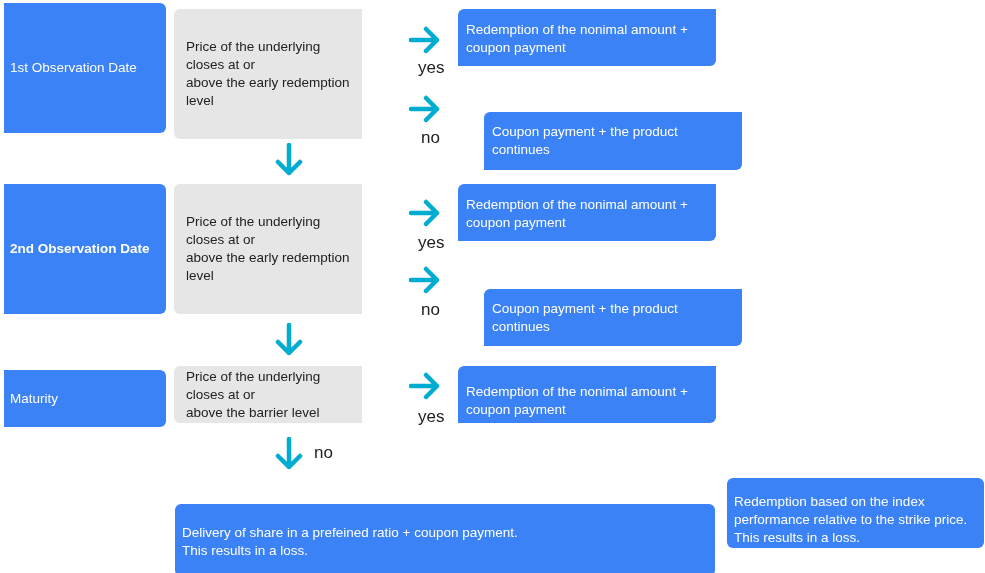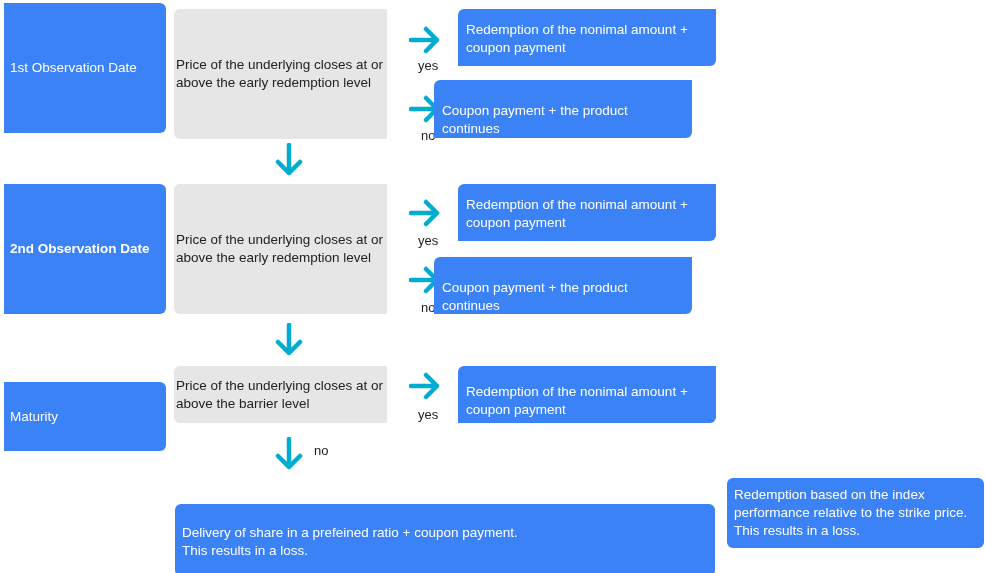--- a/index.html
+++ b/index.html
@@ -3,26 +3,26 @@
 <meta charset="utf-8">
 <style>
   html, body { margin:0; padding:0; background:#ffffff; }
   body { width:985px; height:573px; position:relative; overflow:hidden;
          font-family:"Liberation Sans", "DejaVu Sans", sans-serif; }
   .box { position:absolute; box-sizing:border-box; display:flex; align-items:center;
          font-size:13.5px; line-height:18px; }
   .blue { background:#3b82f6; color:#ffffff; }
   .grey { background:#e6e6e6; color:#222222; }
   .stage { left:4px; width:162px; padding-left:6px; border-radius:0 6px 6px 0; }
-  .cond { left:174px; width:213px; padding-left:2px; border-radius:6px 0 0 6px; }
+  .cond { left:174px; width:188px; padding-left:12px; border-radius:6px 0 0 6px; }
   .out { left:458px; width:258px; padding:0 8px; align-items:flex-start; padding-top:12px;
          border-radius:6px 0 6px 0; }
-  .out.c2 { padding-top:22px; left:434px; }
+  .out.c2 { padding-top:11px; left:484px;margin-top:32px; }
   .final { border-radius:6px 6px 6px 6px; align-items:flex-start; padding:11px 7px; }
-  .label { position:absolute; font-size:13px; color:#222222; }
+  .label { position:absolute; font-size:17px; color:#222222; }
   .arrow { position:absolute; }
   .txt { white-space:pre-line; }
 </style>
 </head>
 <body>
 
 <div class="box blue stage" style="top:3px;height:130px;">
   <span class="txt">1st Observation Date</span>
 </div>
 <div class="box grey cond" style="top:9px;height:130px;">
@@ -71,21 +71,21 @@
 <div class="label" style="left:421px;top:300px;">no</div>
 <div class="box blue out c2" style="top:257px;height:57px;">
   <span class="txt">Coupon payment + the product
 continues</span>
 </div>
 
 <svg class="arrow" style="left:274px;top:323px;" width="30" height="34" viewBox="0 0 30 34">
     <path d="M15 2 V30 M4 19 L15 30 L26 19" stroke="#00acd0" stroke-width="4.5" fill="none" stroke-linecap="round" stroke-linejoin="round"></path>
   </svg>
 
-<div class="box blue stage" style="top:382px;height:69px;">
+<div class="box blue stage" style="top:370px;height:57px;">
   <span class="txt">Maturity</span>
 </div>
 <div class="box grey cond" style="top:366px;height:57px;">
   <span class="txt">Price of the underlying closes at or
 above the barrier level</span>
 </div>
 <svg class="arrow" style="left:409px;top:372px;" width="32" height="28" viewBox="0 0 32 28">
     <path d="M2 14 H28 M17 3 L28 14 L17 25" stroke="#00acd0" stroke-width="4.5" fill="none" stroke-linecap="round" stroke-linejoin="round"></path>
   </svg>
 <div class="label" style="left:418px;top:407px;">yes</div>
@@ -96,17 +96,17 @@
 
 <svg class="arrow" style="left:274px;top:437px;" width="30" height="34" viewBox="0 0 30 34">
     <path d="M15 2 V30 M4 19 L15 30 L26 19" stroke="#00acd0" stroke-width="4.5" fill="none" stroke-linecap="round" stroke-linejoin="round"></path>
   </svg>
 <div class="label" style="left:314px;top:443px;">no</div>
 
 <div class="box blue final" style="left:175px;top:504px;width:540px;height:72px;padding-top:20px;">
   <span class="txt">Delivery of share in a prefeined ratio + coupon payment.
 This results in a loss.</span>
 </div>
-<div class="box blue final" style="left:727px;top:478px;width:257px;height:70px;padding-top:8px;">
+<div class="box blue final" style="left:727px;top:478px;width:257px;height:70px;padding-top:15px;">
   <span class="txt">Redemption based on the index
 performance relative to the strike price.
 This results in a loss.</span>
 </div>
 
 </body></html>

